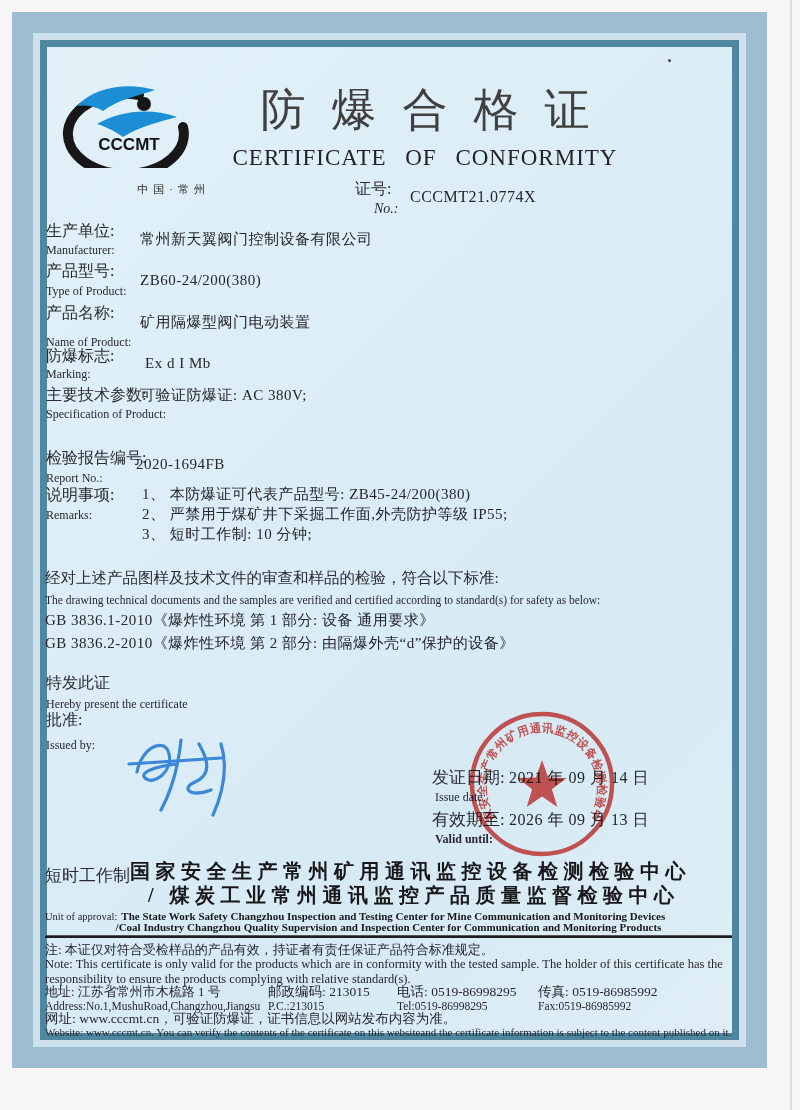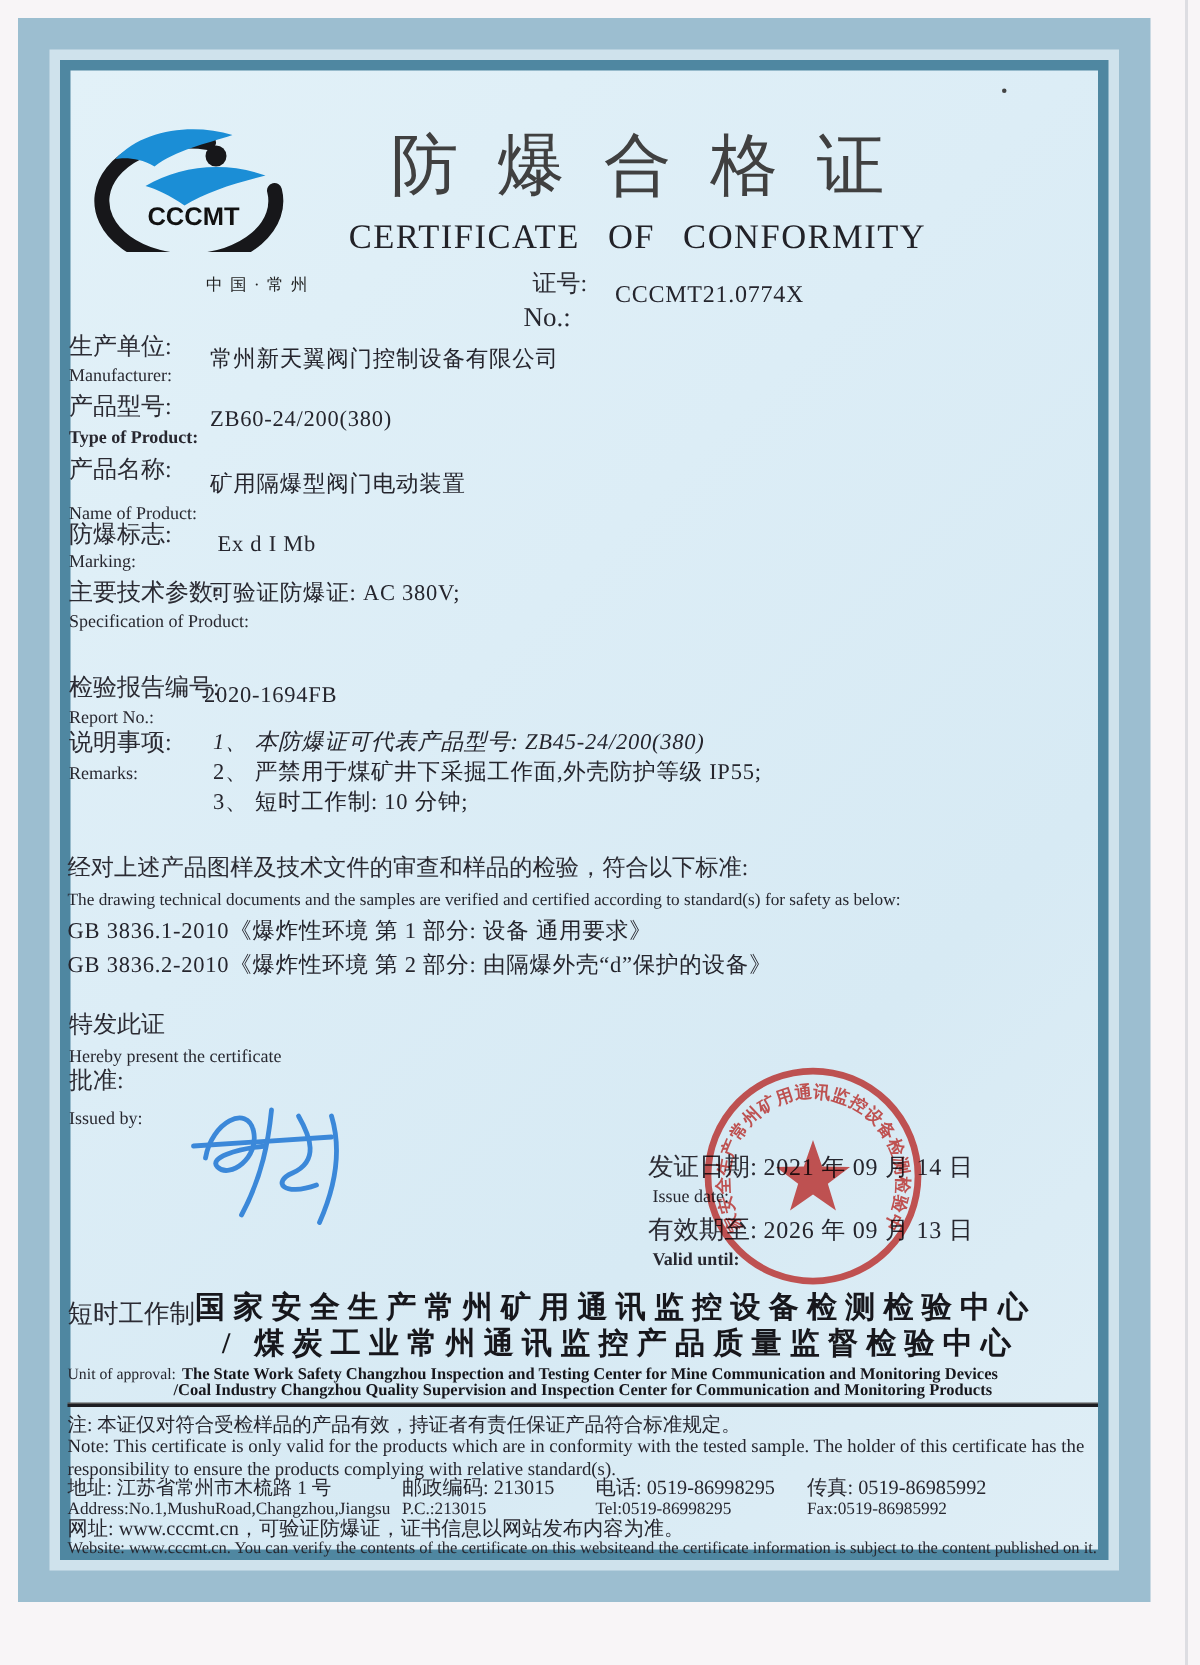--- a/index.html
+++ b/index.html
@@ -63,50 +63,50 @@
   <path d="M42,42 C64,29 94,25 122,35 C102,40 82,46 68,55 C58,48 49,44 42,42 Z" fill="#1b8ed6"></path>
   <circle cx="89" cy="22" r="7" fill="#17171a"></circle>
   <text x="74" y="68" text-anchor="middle" font-family="Liberation Sans, sans-serif" font-size="17" font-weight="bold" fill="#111">CCCMT</text>
 </svg>
 <div class="t logo-sub">中国·常州</div>
 
 <div class="t title-cn">防爆合格证</div>
 <div class="t title-en">CERTIFICATE OF CONFORMITY</div>
 
 <span class="t cl" style="left:355px; top:179px;">证号:</span>
-<span class="t el" style="left:349px; top:201px; font-size:18px;">No.:</span>
+<span class="t el" style="left:374px; top:201px; font-size:14px;font-style:italic;">No.:</span>
 <span class="t val" style="left:410px; top:188px; font-size:16px;">CCCMT21.0774X</span>
 
 <span class="t cl" style="left:46px; top:221px;">生产单位:</span>
 <span class="t el" style="left:46px; top:243px;">Manufacturer:</span>
 <span class="t val" style="left:140px; top:230px;">常州新天翼阀门控制设备有限公司</span>
 
 <span class="t cl" style="left:46px; top:261px;">产品型号:</span>
-<span class="t el" style="left:46px; top:284px;font-weight:bold;">Type of Product:</span>
+<span class="t el" style="left:46px; top:284px;">Type of Product:</span>
 <span class="t val" style="left:140px; top:272px;">ZB60-24/200(380)</span>
 
 <span class="t cl" style="left:46px; top:303px;">产品名称:</span>
 <span class="t el" style="left:46px; top:335px;">Name of Product:</span>
 <span class="t val" style="left:140px; top:313px;">矿用隔爆型阀门电动装置</span>
 
 <span class="t cl" style="left:46px; top:346px;">防爆标志:</span>
 <span class="t el" style="left:46px; top:367px;">Marking:</span>
 <span class="t val" style="left:145px; top:355px;">Ex d I Mb</span>
 
 <span class="t cl" style="left:46px; top:385px;">主要技术参数:</span>
 <span class="t el" style="left:46px; top:407px;">Specification of Product:</span>
 <span class="t val" style="left:140px; top:386px;">可验证防爆证: AC 380V;</span>
 
 <span class="t cl" style="left:46px; top:448px;">检验报告编号:</span>
 <span class="t el" style="left:46px; top:471px;">Report No.:</span>
 <span class="t val" style="left:136px; top:456px;">2020-1694FB</span>
 
 <span class="t cl" style="left:46px; top:485px;">说明事项:</span>
 <span class="t el" style="left:46px; top:508px;">Remarks:</span>
-<span class="t val" style="left:142px; top:485px;font-style:italic;">1、 本防爆证可代表产品型号: ZB45-24/200(380)</span>
+<span class="t val" style="left:142px; top:485px;">1、 本防爆证可代表产品型号: ZB45-24/200(380)</span>
 <span class="t val" style="left:142px; top:505px;">2、 严禁用于煤矿井下采掘工作面,外壳防护等级 IP55;</span>
 <span class="t val" style="left:142px; top:525px;">3、 短时工作制: 10 分钟;</span>
 
 <span class="t cl" style="left:45px; top:568px; font-size:15.5px;">经对上述产品图样及技术文件的审查和样品的检验，符合以下标准:</span>
 <span class="t el" style="left:45px; top:594px; font-size:11.5px;">The drawing technical documents and the samples are verified and certified according to standard(s) for safety as below:</span>
 <span class="t val" style="left:45px; top:611px;">GB 3836.1-2010《爆炸性环境 第 1 部分: 设备 通用要求》</span>
 <span class="t val" style="left:45px; top:634px;">GB 3836.2-2010《爆炸性环境 第 2 部分: 由隔爆外壳“d”保护的设备》</span>
 
 <span class="t cl" style="left:46px; top:673px;">特发此证</span>
 <span class="t el" style="left:46px; top:697px;">Hereby present the certificate</span>

